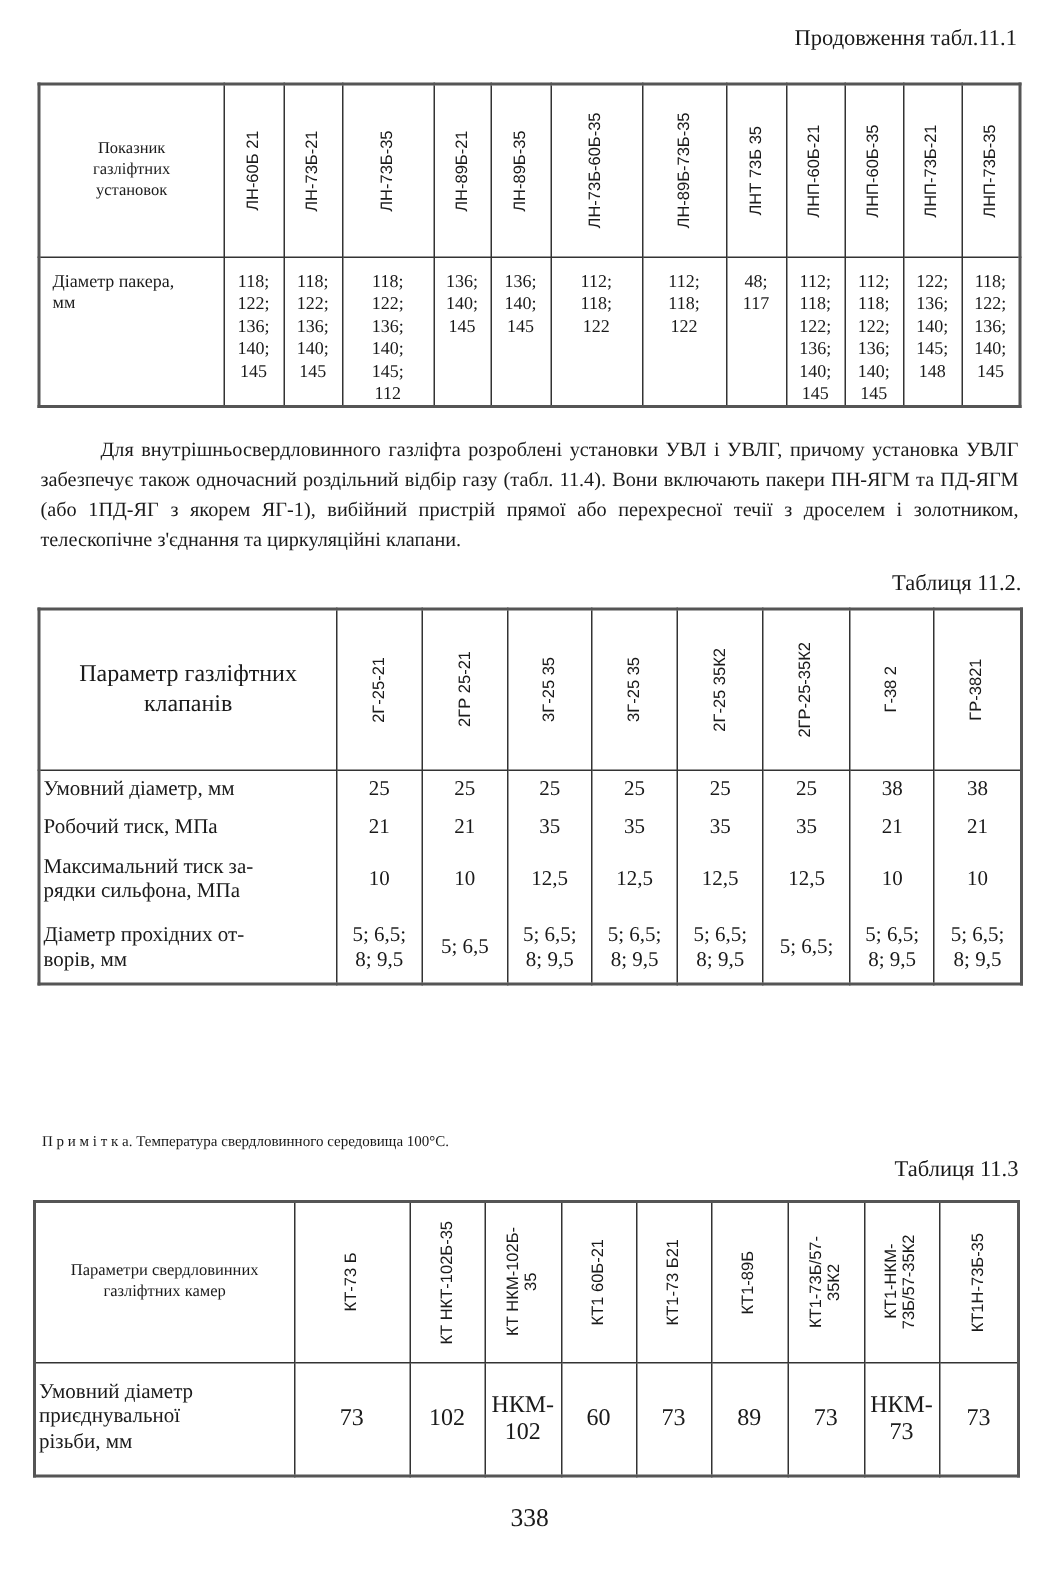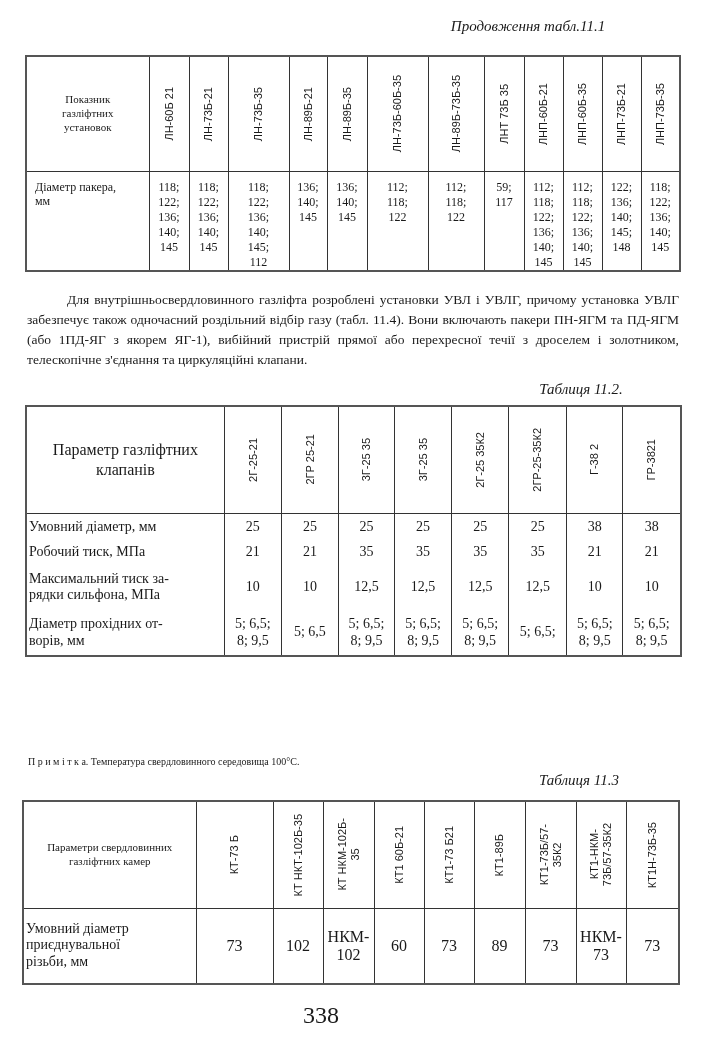--- a/index.html
+++ b/index.html
@@ -1,36 +1,36 @@
 <!DOCTYPE html>
 <html><head>
 <meta charset="utf-8">
 <style>
   html, body { margin: 0; padding: 0; background: #ffffff; }
   body { width: 706px; height: 1048px; position: relative; overflow: hidden;
          font-family: "Liberation Serif", "DejaVu Serif", serif; color: #1a1a1a; }
   .abs { position: absolute; }
-  .caption { font-style: italic; font-size: 15px; text-align: center; }
+  .caption { font-size: 15px; text-align: right; }
   table { border-collapse: collapse; position: absolute; table-layout: fixed; }
   td, th { border: 1px solid #333; padding: 0; font-weight: normal; }
   .t-outer { border: 2px solid #555; }
   .vert { writing-mode: vertical-rl; transform: rotate(180deg); font-family: "Liberation Sans", "DejaVu Sans", sans-serif;
           font-size: 11px; white-space: pre-line; text-align: center; margin: 0 auto; line-height: 1.15; }
   .hdr-label { text-align: center; font-size: 11px; line-height: 1.25; }
   .t1 td.val { font-size: 12px; text-align: center; vertical-align: top; padding-top: 8px; line-height: 1.25; white-space: pre-line; }
   .t1 td.rowlabel { font-size: 12px; vertical-align: top; padding: 8px 4px 0 8px; white-space: pre-line; line-height: 1.2; }
   .t2 td { border-top: none; border-bottom: none; }
   .t2 tr.head td { border-bottom: 1px solid #333; border-top: 1px solid #333; }
   .t2 td.rowlabel { font-size: 14px; padding-left: 2px; line-height: 1.15; white-space: pre-line; vertical-align: middle; }
   .t2 td.val { font-size: 14px; text-align: center; vertical-align: middle; white-space: pre-line; line-height: 1.15; }
   .t3 td.rowlabel { font-size: 14px; padding-left: 2px; line-height: 1.2; white-space: pre-line; vertical-align: middle; }
   .t3 td.val { font-size: 16px; text-align: center; vertical-align: middle; white-space: pre-line; line-height: 1.1; }
   .para { font-size: 13.5px; line-height: 20px; text-align: justify; }
   .note { font-size: 10px; }
-  .page-num { font-size: 24px; }
+  .page-num { font-size: 17px; text-align: center; }
 </style>
 </head>
 <body>
 
 <div class="abs caption" style="right:28px; top:18px; width:300px;">Продовження табл.11.1</div>
 
 <table class="t1 t-outer" style="left:25px; top:55px; width:654px;">
   <colgroup>
     <col style="width:123px">
       <col style="width:40px">
@@ -110,21 +110,21 @@
 145</td>
     <td class="val">136;
 140;
 145</td>
     <td class="val">112;
 118;
 122</td>
     <td class="val">112;
 118;
 122</td>
-    <td class="val">59;
+    <td class="val">48;
 117</td>
     <td class="val">112;
 118;
 122;
 136;
 140;
 145</td>
     <td class="val">112;
 118;
 122;

